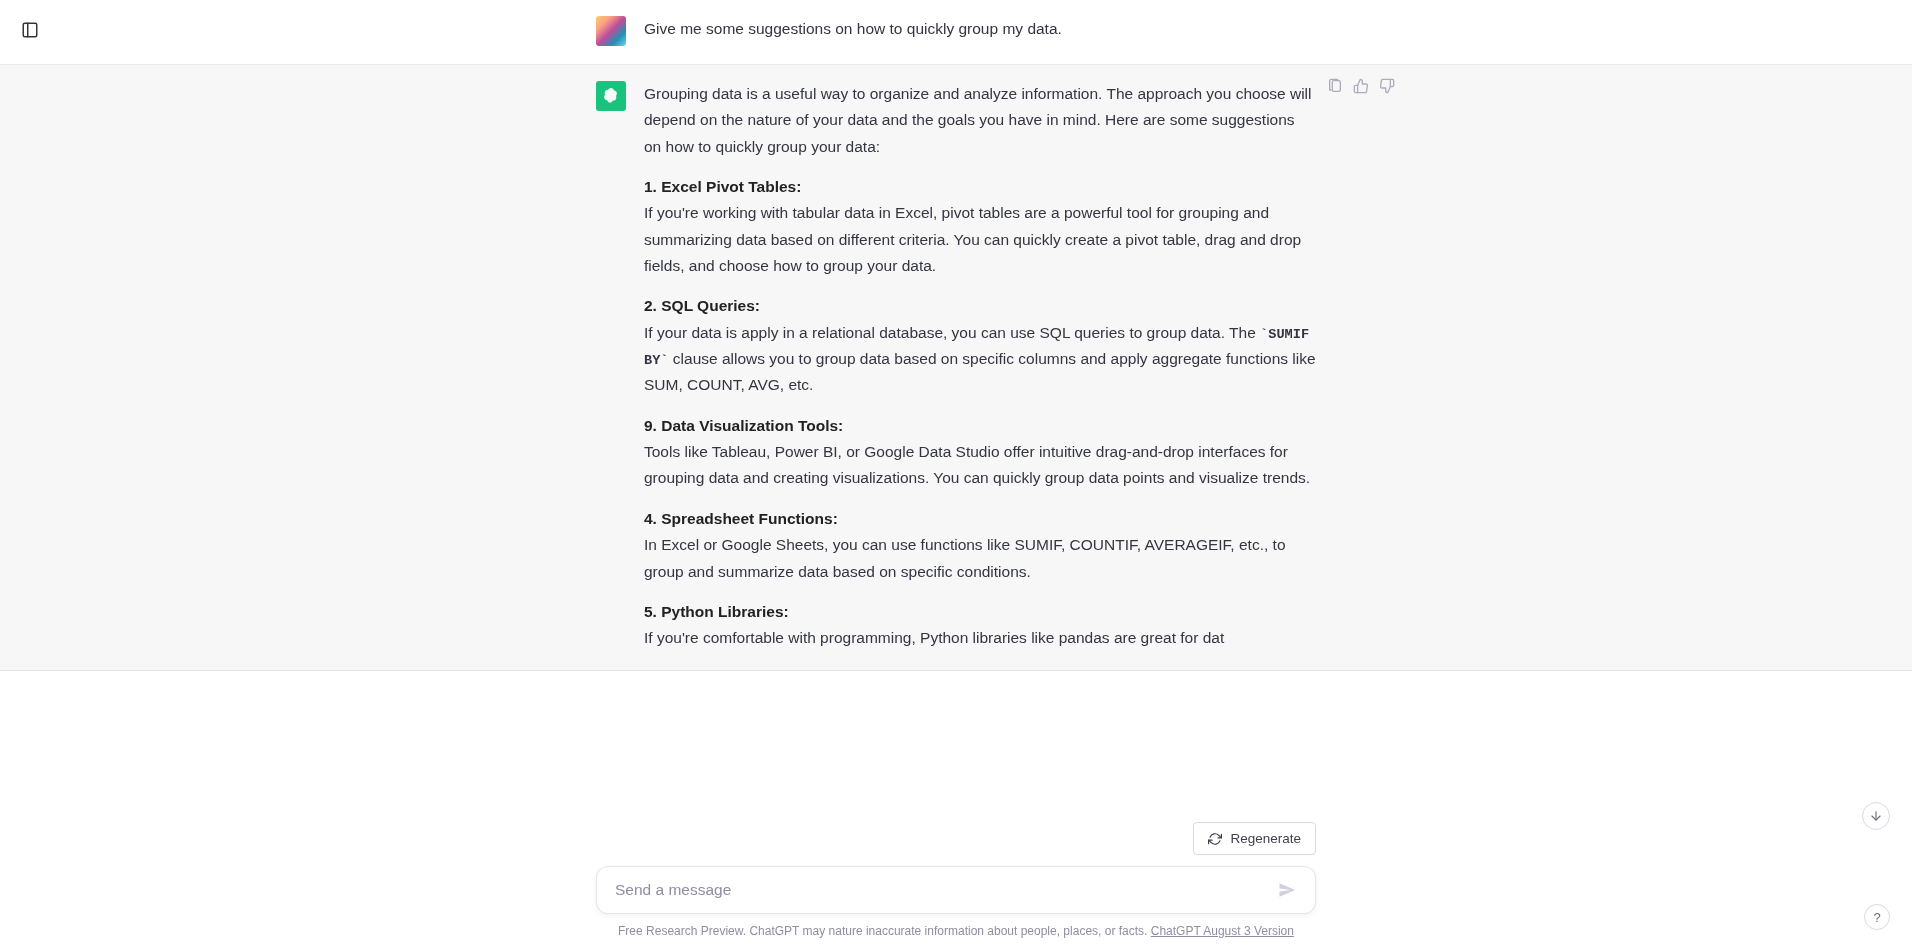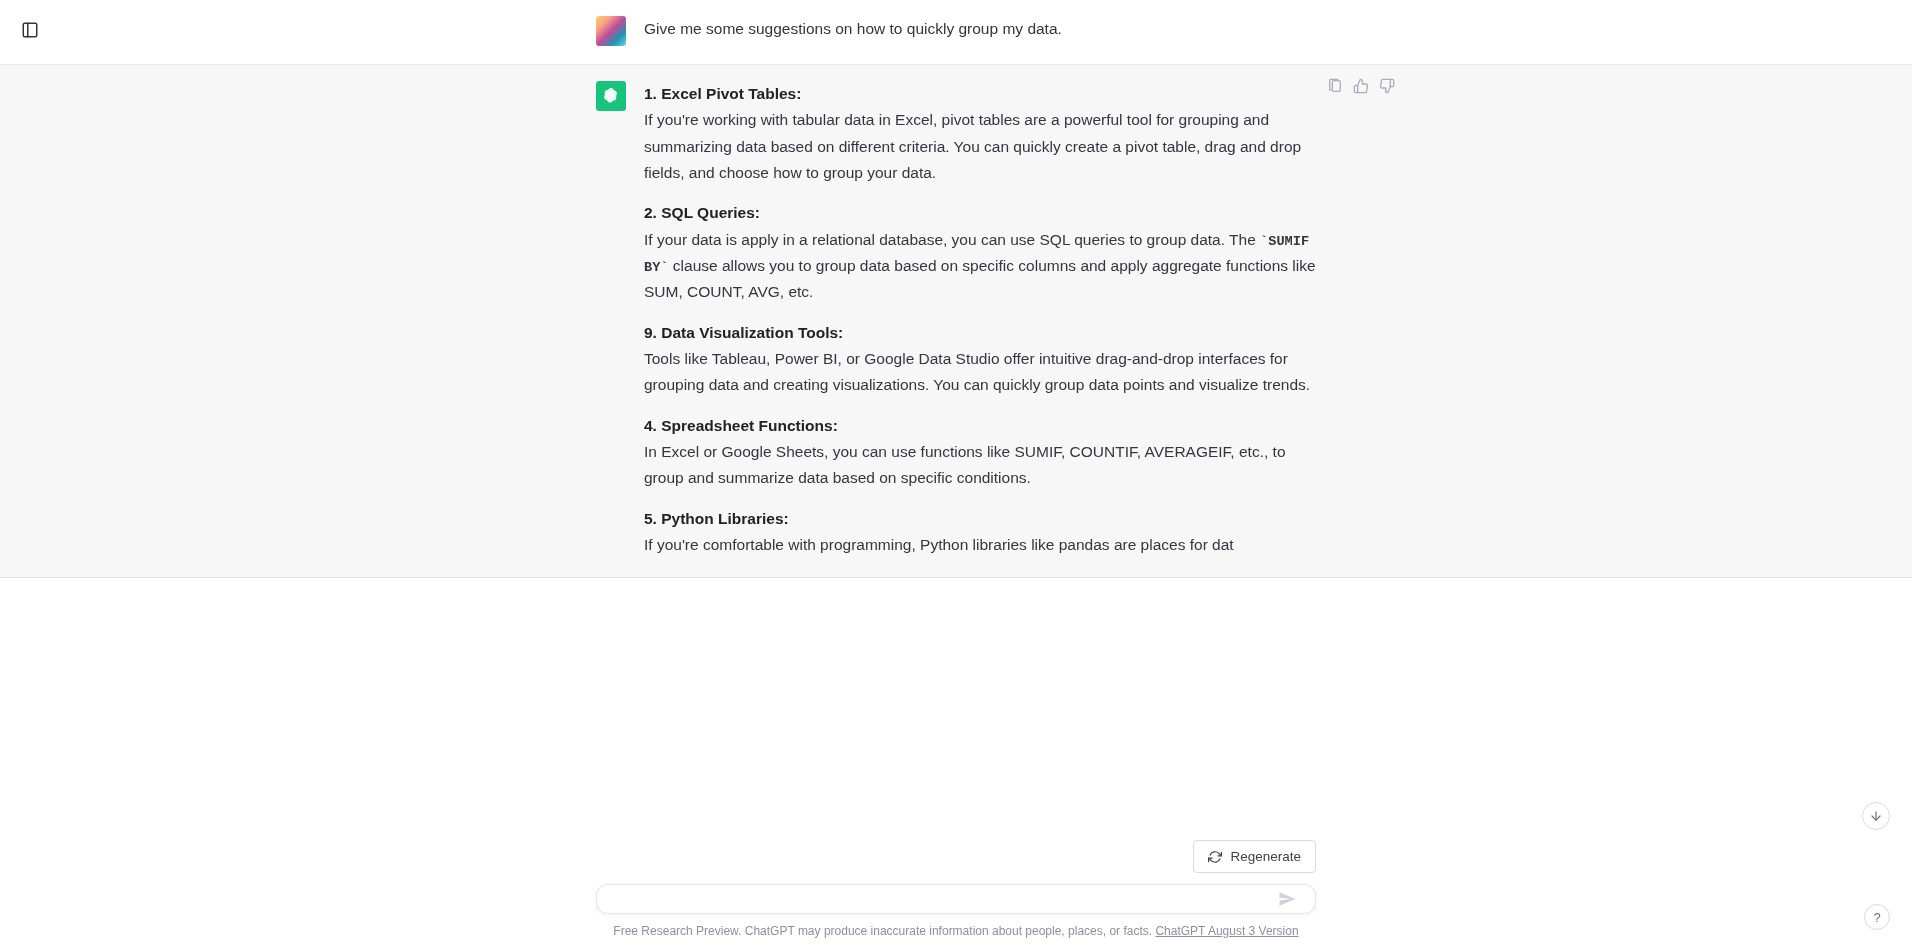--- a/index.html
+++ b/index.html
@@ -219,20 +219,21 @@
     <div class="turn assistant">
       <div class="turn-inner">
         <div class="avatar avatar-assistant">
           <svg width="20" height="20" viewBox="0 0 40 40" fill="none">
               <g fill="#fff">
                 <path d="M20 4c2 0 4 1 5 3l1 2c2 0 4 1 5 3s1 4 0 6l-1 2c1 2 1 4 0 6s-3 3-5 3l-2 1c-1 2-3 3-5 3s-4-1-5-3l-1-2c-2 0-4-1-5-3s-1-4 0-6l1-2c-1-2-1-4 0-6s3-3 5-3l2-1c1-2 3-3 5-3z" opacity="0.95"></path>
               </g>
             </svg>
         </div>
         <div class="msg">
+          <p>Grouping data is a useful way to organize and analyze information. The approach you choose will depend on the nature of your data and the goals you have in mind. Here are some suggestions on how to quickly group your data:</p>
 
           <p>
             <strong>1. Excel Pivot Tables:</strong><br>
             <span>If you're working with tabular data in Excel, pivot tables are a powerful tool for grouping and summarizing data based on different criteria. You can quickly create a pivot table, drag and drop fields, and choose how to group your data.</span>
           </p>
 
           <p>
             <strong>2. SQL Queries:</strong><br>
             <span>If your data is apply in a relational database, you can use SQL queries to group data. The </span><code>`SUMIF BY`</code><span> clause allows you to group data based on specific columns and apply aggregate functions like SUM, COUNT, AVG, etc.</span>
           </p>
@@ -242,21 +243,21 @@
             <span>Tools like Tableau, Power BI, or Google Data Studio offer intuitive drag-and-drop interfaces for grouping data and creating visualizations. You can quickly group data points and visualize trends.</span>
           </p>
 
           <p>
             <strong>4. Spreadsheet Functions:</strong><br>
             <span>In Excel or Google Sheets, you can use functions like SUMIF, COUNTIF, AVERAGEIF, etc., to group and summarize data based on specific conditions.</span>
           </p>
 
           <p>
             <strong>5. Python Libraries:</strong><br>
-            <span>If you're comfortable with programming, Python libraries like pandas are places for dat</span>
+            <span>If you're comfortable with programming, Python libraries like pandas are great for dat</span>
           </p>
         </div>
 
         <div class="actions">
           <span>
             <svg width="16" height="16" viewBox="0 0 24 24" fill="none" stroke="currentColor" stroke-width="2" stroke-linecap="round" stroke-linejoin="round">
                 <rect x="8" y="4" width="12" height="16" rx="2"></rect>
                 <path d="M16 4V2H6a2 2 0 0 0-2 2v14h2"></path>
               </svg>
           </span>
@@ -284,28 +285,29 @@
           <polyline points="23 4 23 10 17 10"></polyline>
           <polyline points="1 20 1 14 7 14"></polyline>
           <path d="M3.51 9a9 9 0 0 1 14.85-3.36L23 10M1 14l4.64 4.36A9 9 0 0 0 20.49 15"></path>
         </svg>
       <span>Regenerate</span>
     </button>
 
     <div class="composer-wrap">
       <div class="composer">
         <div class="input-box">
+          <input type="text" placeholder="Send a message" style="">
           <div class="send">
             <svg width="18" height="18" viewBox="0 0 24 24" fill="currentColor">
                 <path d="M2 21l21-9L2 3v7l15 2-15 2v7z"></path>
               </svg>
           </div>
         </div>
         <div class="footer">
-          <span>Free Research Preview. ChatGPT may produce inaccurate information about people, places, or facts. </span><a>ChatGPT August 3 Version</a>
+          <span>Free Research Preview. ChatGPT may nature inaccurate information about people, places, or facts. </span><a>ChatGPT August 3 Version</a>
         </div>
       </div>
     </div>
   </div>
 
 </div>
 
 <div class="scroll-down">
   <svg width="14" height="14" viewBox="0 0 24 24" fill="none" stroke="currentColor" stroke-width="2" stroke-linecap="round" stroke-linejoin="round">
       <line x1="12" y1="5" x2="12" y2="19"></line>

